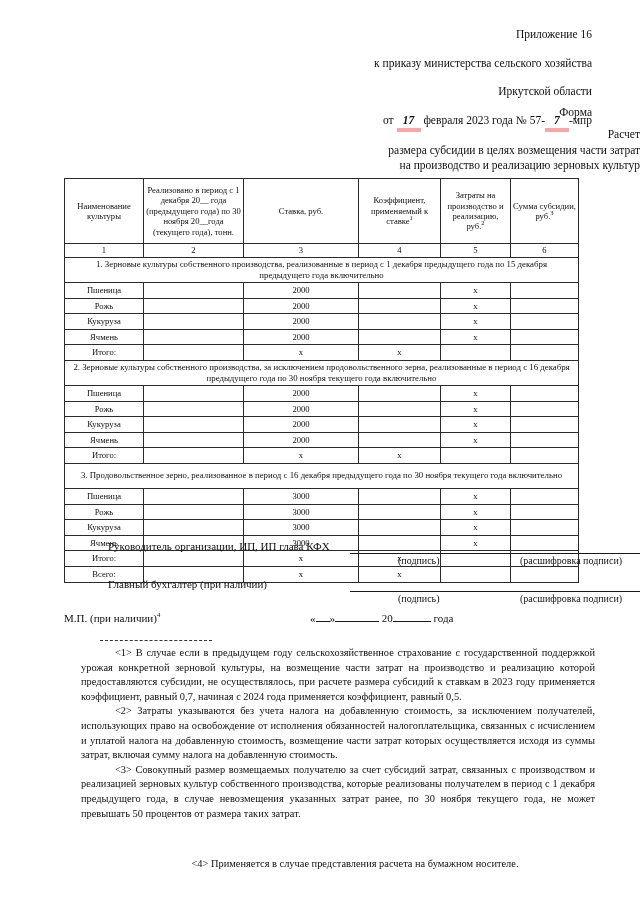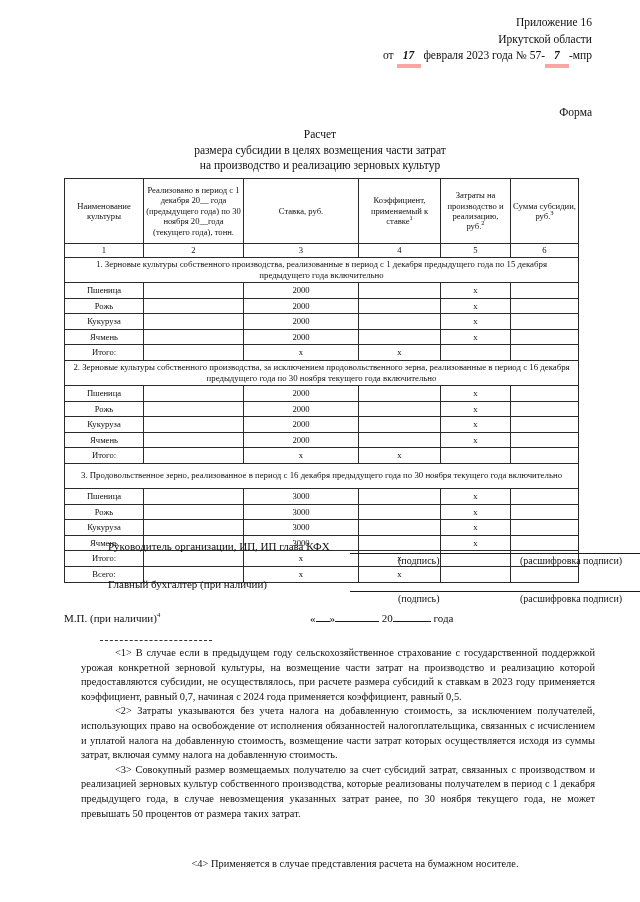--- a/index.html
+++ b/index.html
@@ -26,21 +26,21 @@
   
   .header-block {
     position: absolute;
     left: 330px;
     top: 14px;
     width: 262px;
     text-align: right;
     font-size: 11.5px;
     line-height: 16.5px;
   }
-  .header-block .hline { display: block; white-space: nowrap; }
+  .header-block .hline { display: block; white-space: nowrap; margin-top: 12px; }
   .hand {
     font-family: "Liberation Serif", serif;
     font-style: italic;
     font-weight: bold;
     border-bottom: 4px solid #fca5a5;
     padding: 0 4px;
     display: inline-block;
     min-width: 16px;
     text-align: center;
   }
@@ -52,21 +52,21 @@
     top: 106px;
     font-size: 11.5px;
   }
 
   
   .title-block {
     position: absolute;
     left: 0;
     right: 0;
     top: 127px;
-    text-align: center;
+    text-align: right;
     font-size: 11.5px;
     line-height: 15.5px;
   }
 
   
   .tbl-wrap {
     position: absolute;
     left: 64px;
     top: 178px;
     width: 514px;
@@ -164,20 +164,21 @@
   }
   .fn-p.lastline { text-align: center; margin-top: 36px; }
 </style>
 </head>
 <body>
 
 <div class="page">
 
   <div class="header-block">
     <span class="hline">Приложение 16</span>
+    <span class="hline">к приказу министерства сельского хозяйства</span>
     <span class="hline">Иркутской области</span>
     <span class="hline">
       <span>от</span>
       <span class="hand">17</span>
       <span>февраля 2023 года</span>
       <span>№ 57-</span><span class="hand">7</span><span>-мпр</span>
     </span>
   </div>
 
   <div class="forma">Форма</div>

